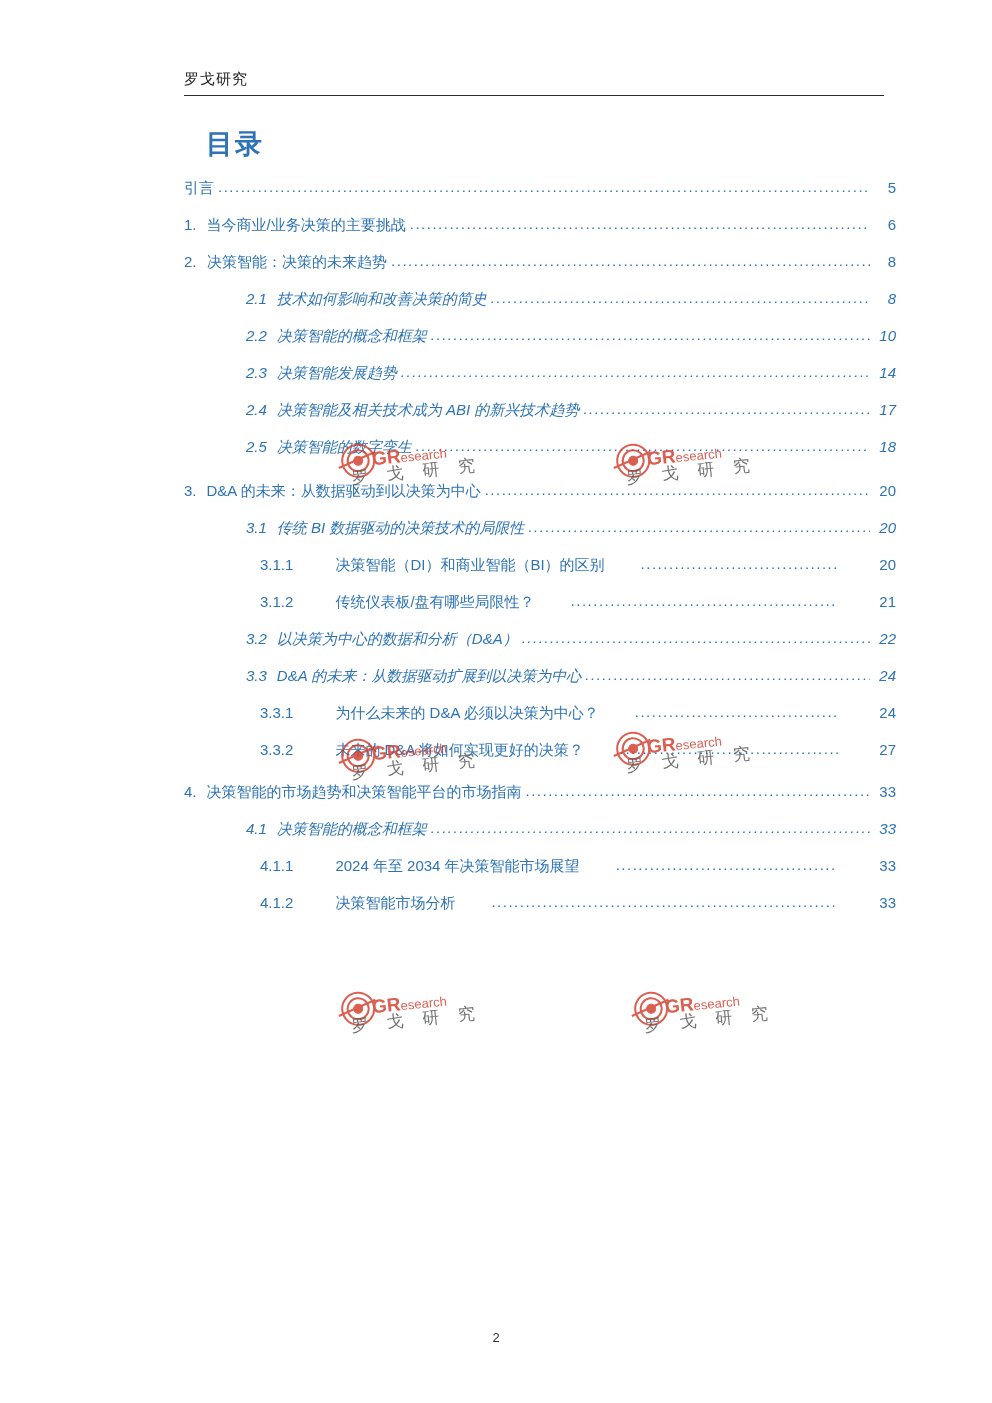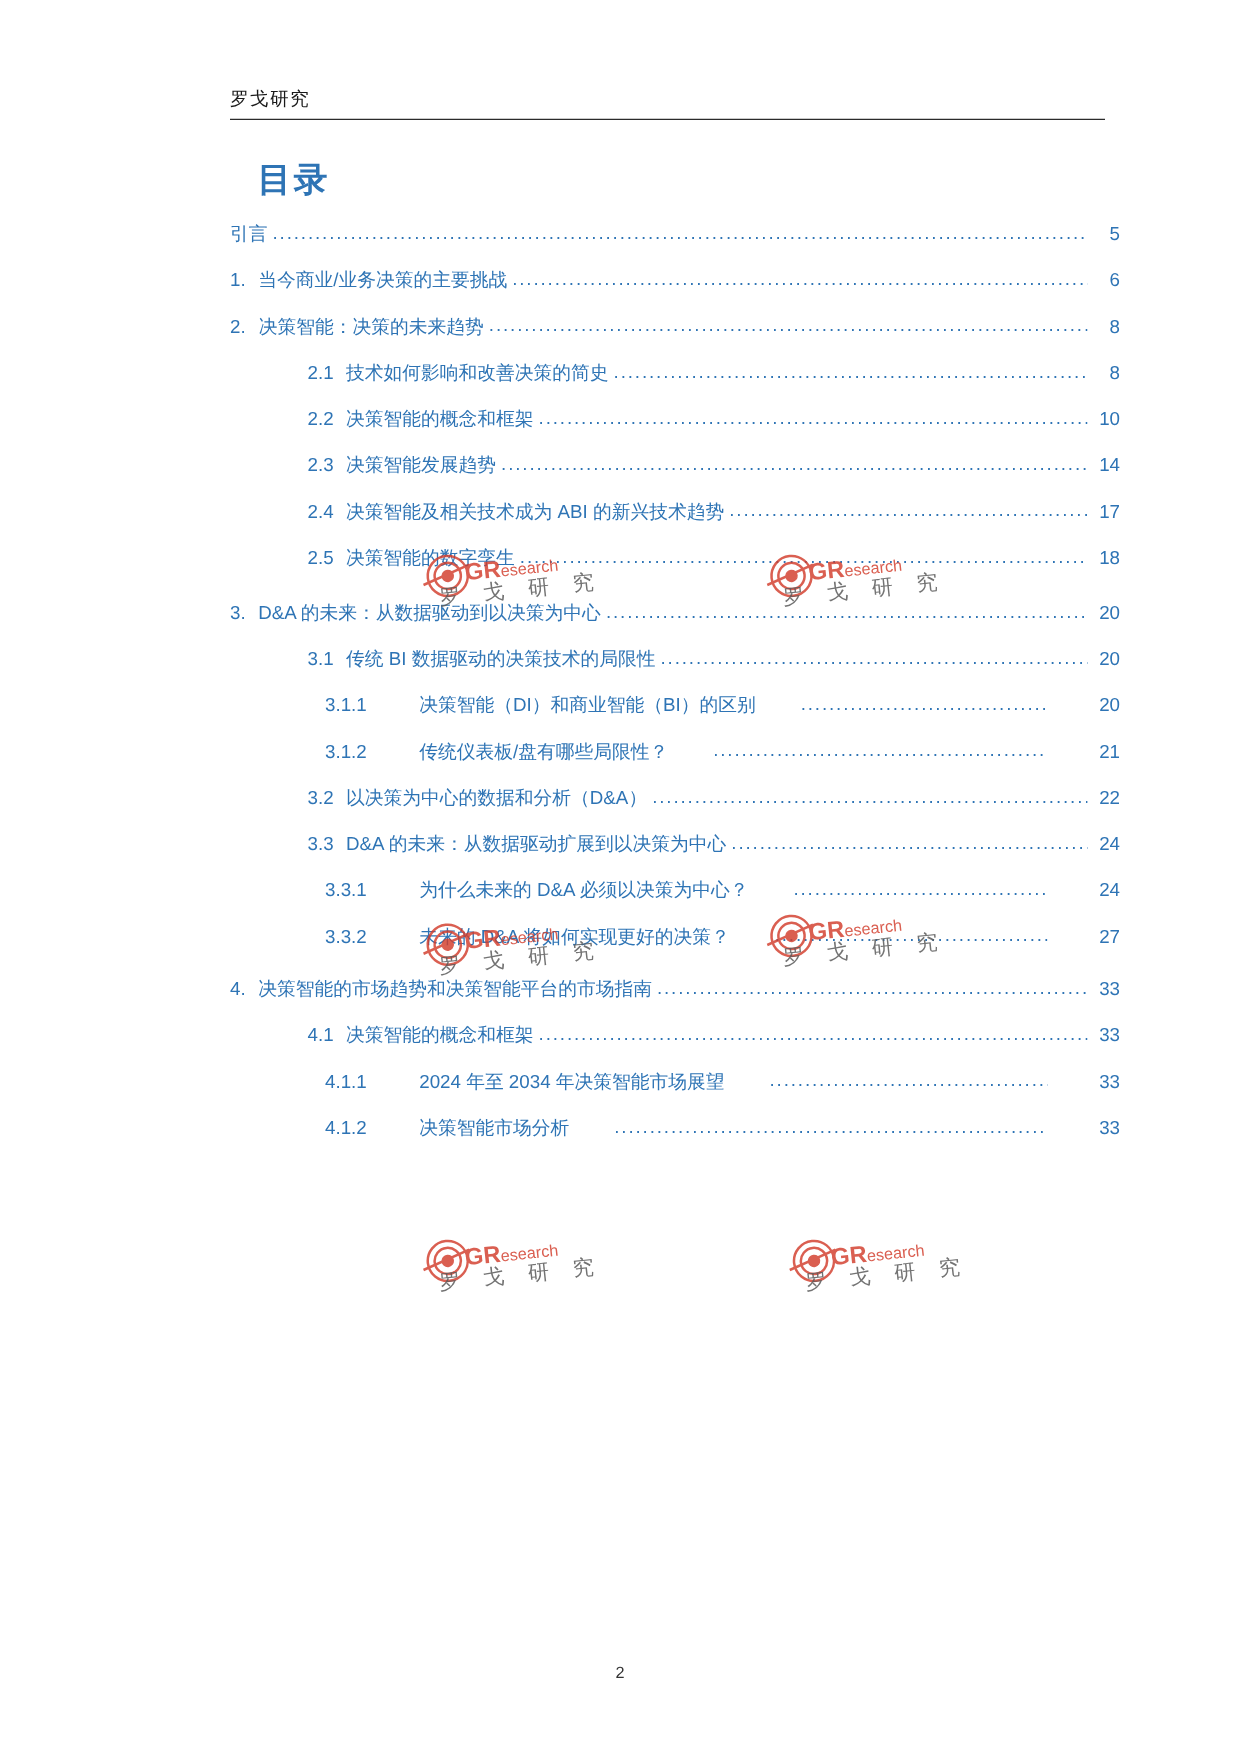--- a/index.html
+++ b/index.html
@@ -51,21 +51,21 @@
   .toc-row {
     display: flex;
     align-items: flex-start;
     color: #2e74b5;
     font-size: 15px;
     line-height: 20px;
     margin-bottom: 17px;
     white-space: nowrap;
   }
   .toc-row.lvl0 { padding-left: 0px; }
-  .toc-row.lvl1 { padding-left: 62px; }
+  .toc-row.lvl1 { padding-left: 62px; font-style: italic; }
   .toc-row.lvl2 { padding-left: 76px; gap: 32px; }
   .toc-num {
     display: inline-block;
     margin-right: 10px;
   }
   .toc-num.wide { width: 26px; }
   .toc-text {
     flex: 0 0 auto;
     padding-right: 4px;
   }

